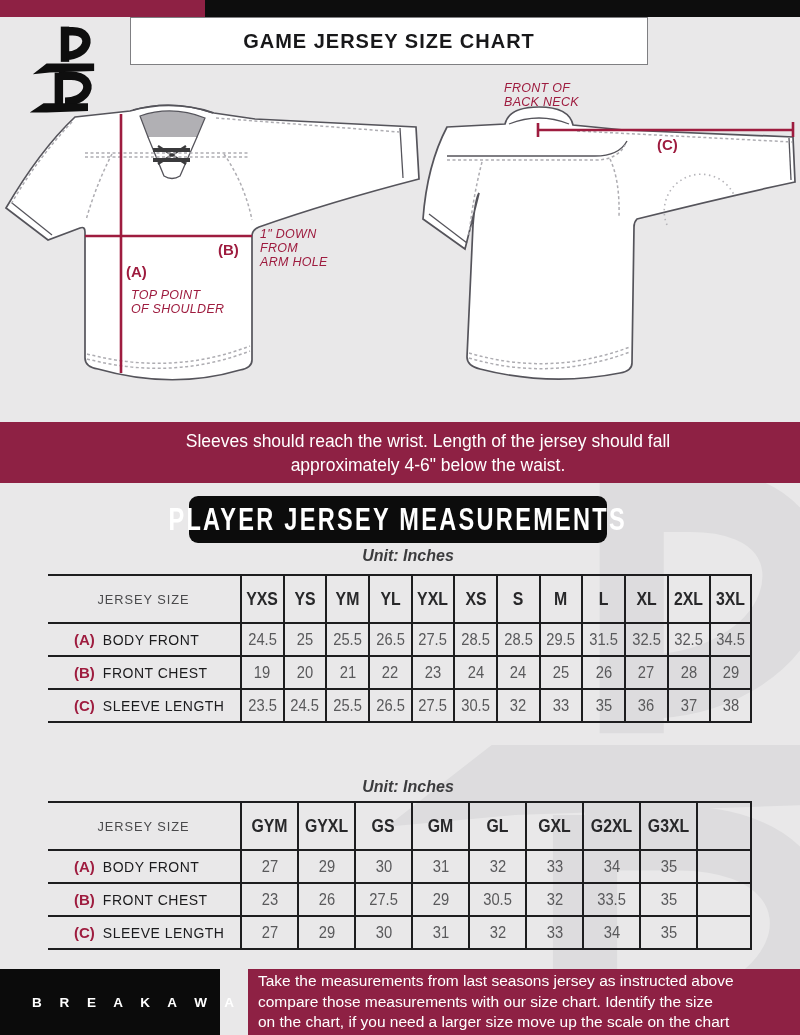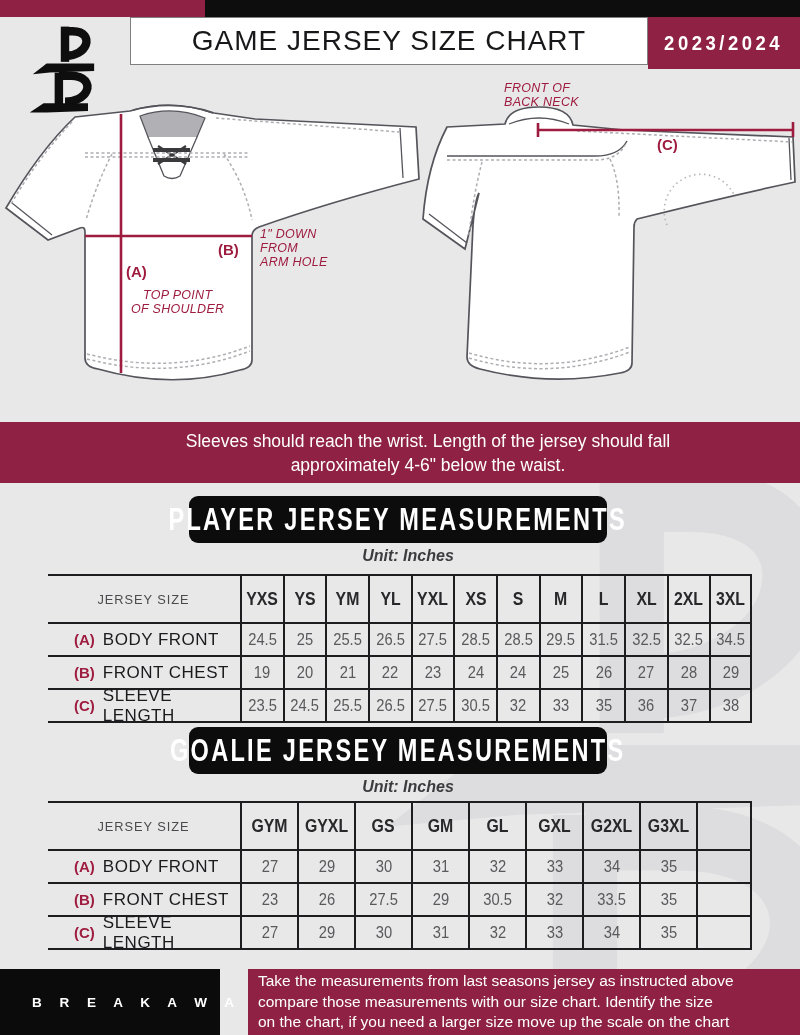--- a/index.html
+++ b/index.html
@@ -6,21 +6,21 @@
   .page{position:relative;width:800px;height:1035px;background:#e9e8e9;overflow:hidden;
         font-family:"Liberation Sans", sans-serif;}
   .abs{position:absolute;}
   .prel{white-space:pre-line;}
 
   
   .strip-maroon{left:0;top:0;width:205px;height:17px;background:#8e2144;}
   .strip-black{left:205px;top:0;width:595px;height:17px;background:#0d0d0d;}
   .title-bar{left:130px;top:17px;width:518px;height:48px;background:#ffffff;
              border:1.5px solid #7f7f82;box-sizing:border-box;display:flex;align-items:center;justify-content:center;}
-  .title-bar span{font-size:28px;font-weight:400;color:#18181a;letter-spacing:1px;white-space:nowrap;}
+  .title-bar span{font-size:20px;font-weight:700;color:#18181a;letter-spacing:1px;white-space:nowrap;}
   .year-box{left:648px;top:17px;width:152px;height:52px;background:#8e2144;display:flex;align-items:center;justify-content:center;}
   .year-box span{display:inline-block;color:#fff;font-size:21px;font-weight:700;letter-spacing:4px;transform:scaleX(.88);white-space:nowrap;}
 
   
   .ann{color:#9e1c3f;font-style:italic;font-size:12.5px;line-height:14px;letter-spacing:.3px;font-weight:500;}
   .mlabel{color:#9e1c3f;font-weight:700;font-size:15px;font-style:normal;}
 
   
   .fit-banner{left:0;top:422px;width:800px;height:61px;background:#8e2144;display:flex;align-items:center;justify-content:center;padding-left:28px;}
   .fit-banner div{color:#fff;font-size:17.5px;line-height:24px;text-align:center;}
@@ -41,21 +41,21 @@
   .sztable>div{box-sizing:border-box;display:flex;align-items:center;justify-content:center;background:transparent;}
   .th{height:50px;border-top:2px solid #1d1d1f;border-bottom:2px solid #1d1d1f;}
   .td{height:33px;border-bottom:2px solid #1d1d1f;}
   .szc{border-left:2px solid #1d1d1f;}
   .rt{border-right:2px solid #1d1d1f;text-align:center;}
   .lblc{justify-content:flex-start !important;padding-left:26px;}
   .th.lblc{justify-content:center !important;padding-left:0;}
   .hsz{display:inline-block;font-size:18px;font-weight:700;color:#28282a;transform:scaleX(.88);white-space:nowrap;}
   .hlbl{display:inline-block;font-size:13.5px;color:#4a4a4c;letter-spacing:1px;transform:scaleX(.95);}
   .rk{color:#9e1c3f;font-weight:700;font-size:15px;margin-right:8px;}
-  .rn{font-size:17px;color:#1b1b1d;letter-spacing:.5px;font-weight:500;}
+  .rn{font-size:14px;color:#1b1b1d;letter-spacing:.5px;font-weight:500;}
   .cv{display:inline-block;font-size:16px;color:#59595b;transform:scaleX(.92);white-space:nowrap;}
 
   
   .foot-black{left:0;top:969px;width:220px;height:66px;background:#0b0b0b;display:flex;align-items:center;}
   .foot-maroon{left:228px;top:969px;width:580px;height:66px;background:#8e2144;display:flex;align-items:center;margin-left:20px;}
   .foot-maroon div{color:#fff;font-size:15.5px;line-height:20.5px;padding-left:10px;}
   .brand{color:#fff;font-weight:700;font-size:13.5px;letter-spacing:7px;margin-left:8px;white-space:nowrap;}
 
   .wm{left:340px;top:430px;opacity:.9;}
 </style>
@@ -88,23 +88,20 @@
       <path d="M42,70 L58,70 C76,70 82,81 78,90 C74,99 62,104 50,104"></path>
     </g>
     <g fill="#0e0e0e">
       <polygon points="8,68 26,54 88,54 88,64 30,66"></polygon>
       <polygon points="4,118 22,106 80,106 80,116 26,118"></polygon>
     </g>
   </svg>
 
   <div class="abs title-bar">
     <span>GAME JERSEY SIZE CHART</span>
-  </div>
-  <div class="abs year-box">
-    <span>2023/2024</span>
   </div>
 
   <svg class="abs" style="left:0;top:90px;" width="420" height="330" viewBox="0 0 420 330">
     <path d="M75,27 L130,21 Q172,9 214,23 L255,29 L416,37 L419,89 Q330,112 259,137 Q252,140 252,146 L252,270 Q252,278 240,280 Q172,300 98,279 Q85,277 85,268 L85,142 Q85,136 80,138 L48,150 L6,118 Q40,60 75,27 Z" fill="#ffffff" stroke="#55545b" stroke-width="1.7"></path>
 
     <path d="M400,38 L403,88" fill="none" stroke="#55545b" stroke-width="1.3"></path>
     <path d="M12,113 L52,145" fill="none" stroke="#55545b" stroke-width="1.3"></path>
 
     <path d="M140,26 Q172,15 205,28 L197,47 Q172,58 148,47 Z" fill="#b1b0b4" stroke="#55545b" stroke-width="1.2"></path>
     <path d="M133,20 Q172,9 213,23" fill="none" stroke="#55545b" stroke-width="1.4"></path>
@@ -152,21 +149,21 @@
     <path d="M262,140 A36,36 0 0 1 330,112" fill="none" stroke="#b5b4b9" stroke-width="1.6" stroke-dasharray="1.5,3.5"></path>
 
     <g stroke="#9e1c3f" stroke-width="2.6">
       <line x1="133" y1="45" x2="388" y2="45"></line>
       <line x1="133" y1="38" x2="133" y2="52"></line>
       <line x1="388" y1="37" x2="388" y2="52"></line>
     </g>
   </svg>
 
   <div class="abs mlabel" style="left:126px;top:263px;">(A)</div>
-  <div class="abs ann prel" style="left:131px;top:288px;text-align:center;">TOP POINT
+  <div class="abs ann prel" style="left:131px;top:288px;">TOP POINT
 OF SHOULDER</div>
   <div class="abs mlabel" style="left:218px;top:241px;">(B)</div>
   <div class="abs ann prel" style="left:260px;top:227px;">1" DOWN
 FROM
 ARM HOLE</div>
   <div class="abs mlabel" style="left:657px;top:136px;">(C)</div>
   <div class="abs ann prel" style="left:504px;top:81px;">FRONT OF
 BACK NECK</div>
 
   <div class="abs fit-banner">
@@ -337,23 +334,20 @@
         <span class="cv">36</span>
       </div>
     <div class="td szc">
         <span class="cv">37</span>
       </div>
     <div class="td szc rt">
         <span class="cv">38</span>
       </div>
   </div>
 
-  <div class="abs pill pill-goalie">
-    <span>GOALIE JERSEY MEASUREMENTS</span>
-  </div>
   <div class="abs unit unit-goalie">Unit: Inches</div>
 
   <div class="abs sztable gt">
     <div class="th lblc">
         <span class="hlbl">JERSEY SIZE</span>
       </div>
     <div class="th szc">
         <span class="hsz">GYM</span>
       </div>
     <div class="th szc">

